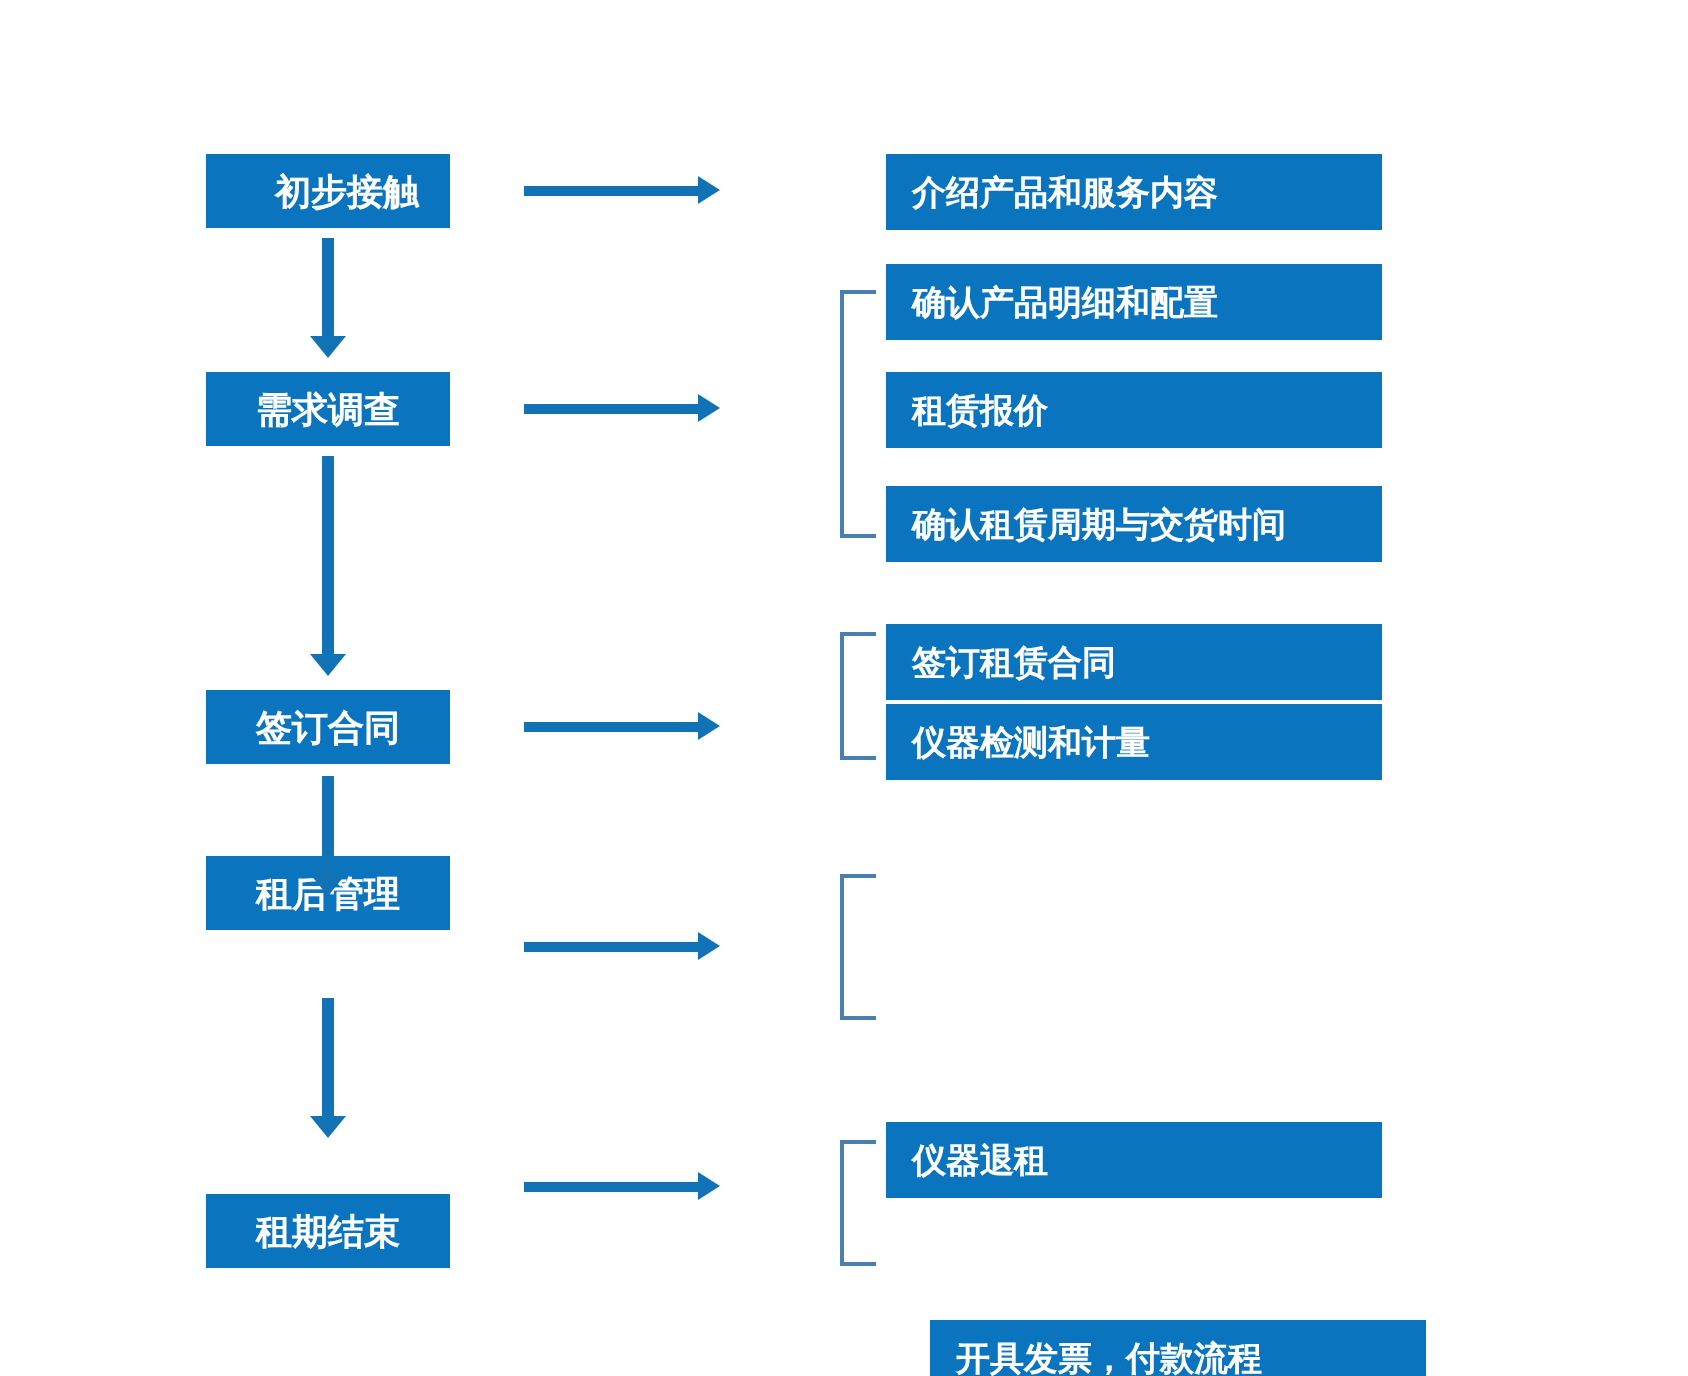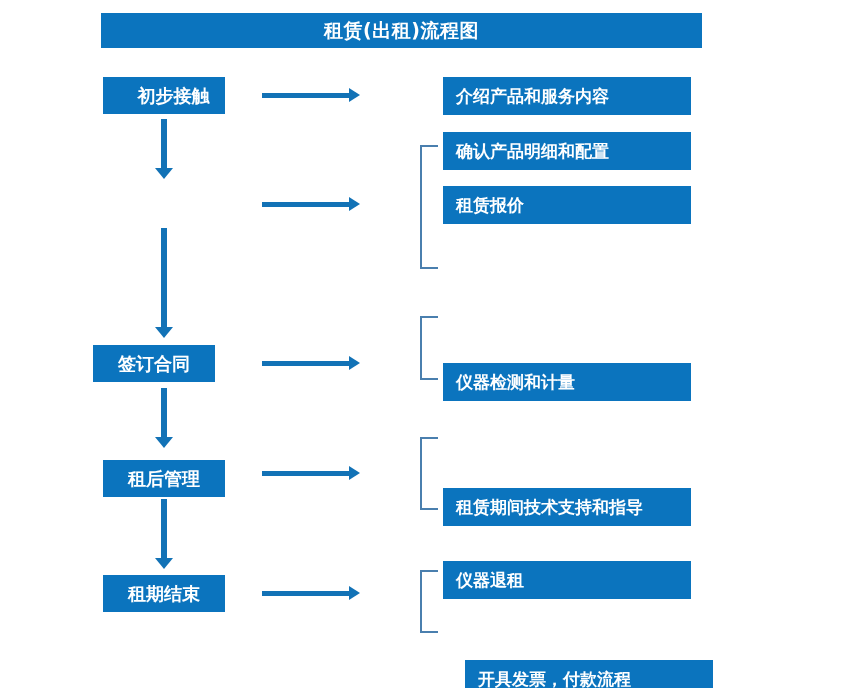--- a/index.html
+++ b/index.html
@@ -117,36 +117,38 @@
     border-top: 2px solid #4a7fae;
     border-bottom: 2px solid #4a7fae;
     box-sizing: border-box;
   }
 </style>
 </head>
 <body>
 
 <div id="canvas">
 
-  <div class="title-bar">租赁(出租)流程图</div>
 
   <div class="box stage" style="left:103px; top:77px;padding-left:19px;">
     <span>初步接触</span>
   </div>
 
-
-  <div class="box stage" style="left:93px; top:345px;">
+  <div class="box stage" style="left:103px; top:186px;">
+    <span>需求调查</span>
+  </div>
+
+  <div class="box stage" style="left:103px; top:345px;">
     <span>签订合同</span>
   </div>
 
-  <div class="box stage" style="left:103px; top:460px;justify-content:center;">
+  <div class="box stage" style="left:103px; top:428px;justify-content:center;">
     <span>租后管理</span>
   </div>
 
-  <div class="box stage" style="left:103px; top:575px;">
+  <div class="box stage" style="left:103px; top:597px;">
     <span>租期结束</span>
   </div>
 
   <div class="v-arrow" style="left:155px; top:119px; height:60px;">
     <div class="shaft" style="height:49px;"></div>
     <div class="head" style="top:49px;"></div>
   </div>
 
   <div class="v-arrow" style="left:155px; top:228px; height:110px;">
     <div class="shaft" style="height:99px;"></div>
@@ -201,30 +203,33 @@
   </div>
 
   <div class="box detail" style="left:443px; top:186px;">
     <span>租赁报价</span>
   </div>
 
   <div class="box detail" style="left:443px; top:132px;">
     <span>确认产品明细和配置</span>
   </div>
 
-
-
-  <div class="box detail" style="left:443px; top:363px;text-align:right;">
+  <div class="box detail" style="left:443px; top:243px;">
+    <span>确认租赁周期与交货时间</span>
+  </div>
+
+  <div class="box detail" style="left:443px; top:312px;">
+    <span>签订租赁合同</span>
+  </div>
+
+  <div class="box detail" style="left:443px; top:352px;text-align:right;">
     <span>仪器检测和计量</span>
   </div>
 
 
-  <div class="box detail" style="left:443px; top:488px;">
-    <span>租赁期间技术支持和指导</span>
-  </div>
 
   <div class="box detail" style="left:443px; top:561px;">
     <span>仪器退租</span>
   </div>
 
   <div class="box detail" style="left:465px; top:612px;margin-top:48px;">
     <span>开具发票，付款流程</span>
   </div>
 
 </div>

